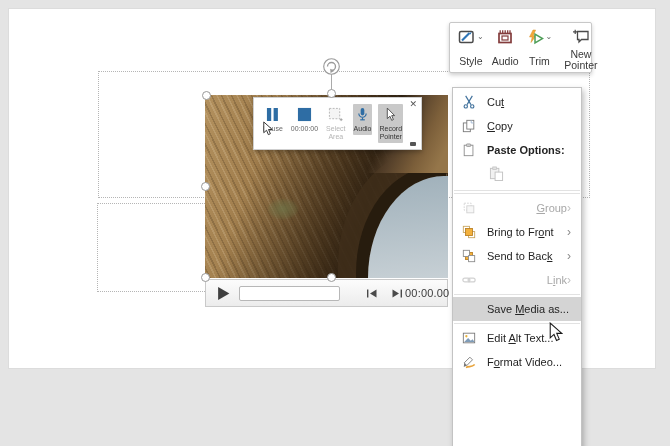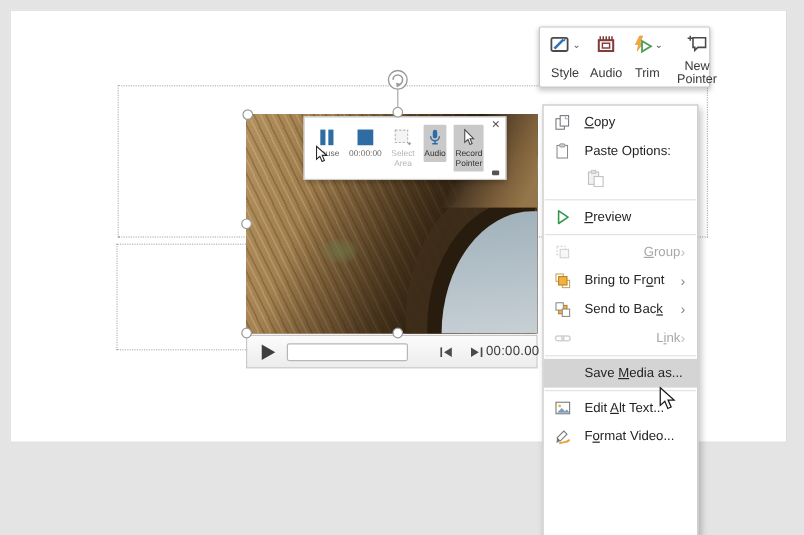--- a/index.html
+++ b/index.html
@@ -58,21 +58,21 @@
   .tb-caret{font-size:8px;color:#666;line-height:1;margin-top:-4px;}
   .tb-label{font-size:10.5px;color:#3a3a3a;line-height:1.05;text-align:center;white-space:pre-line;}
   .tb-sep{width:1px;background:#dadada;margin:1px 2px;}
   
   #context-menu{position:absolute;left:452px;top:87px;width:130px;height:364px;background:#fff;border:1px solid #c3c3c3;
     box-shadow:2px 3px 6px rgba(0,0,0,.25);z-index:10;padding-top:2px;}
   .menu-row{height:24px;display:flex;align-items:center;padding:0 5px 0 7px;}
   .menu-row .mi-ic{width:17px;flex:none;display:flex;align-items:center;justify-content:center;}
   .menu-row .mi-label{flex:1;font-size:11px;color:#242424;padding-left:10px;white-space:nowrap;}
   .menu-row .mi-chev{width:9px;flex:none;color:#8a8a8a;font-size:12px;line-height:1;}
-  .menu-row.bold .mi-label{font-weight:normal;}
+  .menu-row.bold .mi-label{font-weight:bold;}
   .menu-row.disabled .mi-label{color:#a8a8a8;text-align:right;}
   .menu-row.disabled .mi-ic{opacity:.45;filter:grayscale(1);}
   .menu-row.disabled .mi-chev{color:#c2c2c2;}
   .menu-row.highlight{background:#d4d4d4;}
   .menu-sep{height:1px;background:#e2e2e2;margin:2px 1px;}
   .paste-row{height:26px;display:flex;align-items:center;padding-left:31px;}
   .paste-btn{width:24px;height:22px;display:flex;align-items:center;justify-content:center;opacity:.6;}
   .u{text-decoration:underline;}
   
   .cursor{position:absolute;z-index:20;}
@@ -226,20 +226,34 @@
         </div>
         <div class="tb-label">New
 Pointer</div>
       </div>
     </div>
 
   <div id="context-menu">
       <div class="menu-row">
         <span class="mi-ic">
           <svg viewBox="0 0 16 16" width="14" height="14">
+            <g fill="none" stroke="#41719c" stroke-width="1.3">
+              <line x1="4.2" y1="1" x2="10.2" y2="11"></line>
+              <line x1="11.8" y1="1" x2="5.8" y2="11"></line>
+              <circle cx="4.3" cy="13" r="1.9"></circle>
+              <circle cx="11.7" cy="13" r="1.9"></circle>
+            </g>
+          </svg>
+        </span>
+        <span class="mi-label">Cu<span class="u">t</span></span>
+        <span class="mi-chev"></span>
+      </div>
+      <div class="menu-row">
+        <span class="mi-ic">
+          <svg viewBox="0 0 16 16" width="14" height="14">
             <rect x="1.5" y="4.5" width="8" height="10" fill="#fff" stroke="#767676"></rect>
             <rect x="5.5" y="1.5" width="8" height="10" fill="#fff" stroke="#767676"></rect>
             <path d="M10.5 1.5 v3 h3" fill="none" stroke="#9db4cf"></path>
           </svg>
         </span>
         <span class="mi-label"><span class="u">C</span>opy</span>
         <span class="mi-chev"></span>
       </div>
       <div class="menu-row bold">
         <span class="mi-ic">
@@ -254,29 +268,20 @@
       <div class="paste-row">
         <div class="paste-btn">
           <span><svg viewBox="0 0 16 16" width="15" height="15">
               <rect x="1.5" y="2.5" width="9" height="11" fill="#e9e9e9" stroke="#9a9a9a"></rect>
               <rect x="4" y="1" width="4" height="2.6" fill="#cfcfcf" stroke="#9a9a9a" stroke-width=".8"></rect>
               <rect x="6.5" y="6.5" width="8" height="9" fill="#fff" stroke="#9a9a9a"></rect>
             </svg></span>
         </div>
       </div>
       <div class="menu-sep"></div>
-      <div class="menu-row">
-        <span class="mi-ic">
-          <svg viewBox="0 0 16 16" width="14" height="14">
-            <path d="M4 2 L13 8 L4 14 Z" fill="#fff" stroke="#33984b" stroke-width="1.5" stroke-linejoin="round"></path>
-          </svg>
-        </span>
-        <span class="mi-label"><span class="u">P</span>review</span>
-        <span class="mi-chev"></span>
-      </div>
       <div class="menu-sep"></div>
       <div class="menu-row disabled">
         <span class="mi-ic">
           <svg viewBox="0 0 16 16" width="14" height="14">
             <rect x="2.5" y="2.5" width="8" height="8" fill="none" stroke="#9a9a9a" stroke-dasharray="2 1.3"></rect>
             <rect x="5.5" y="5.5" width="8" height="8" fill="#eee" stroke="#9a9a9a"></rect>
           </svg>
         </span>
         <span class="mi-label"><span class="u">G</span>roup</span>
         <span class="mi-chev">›</span>

